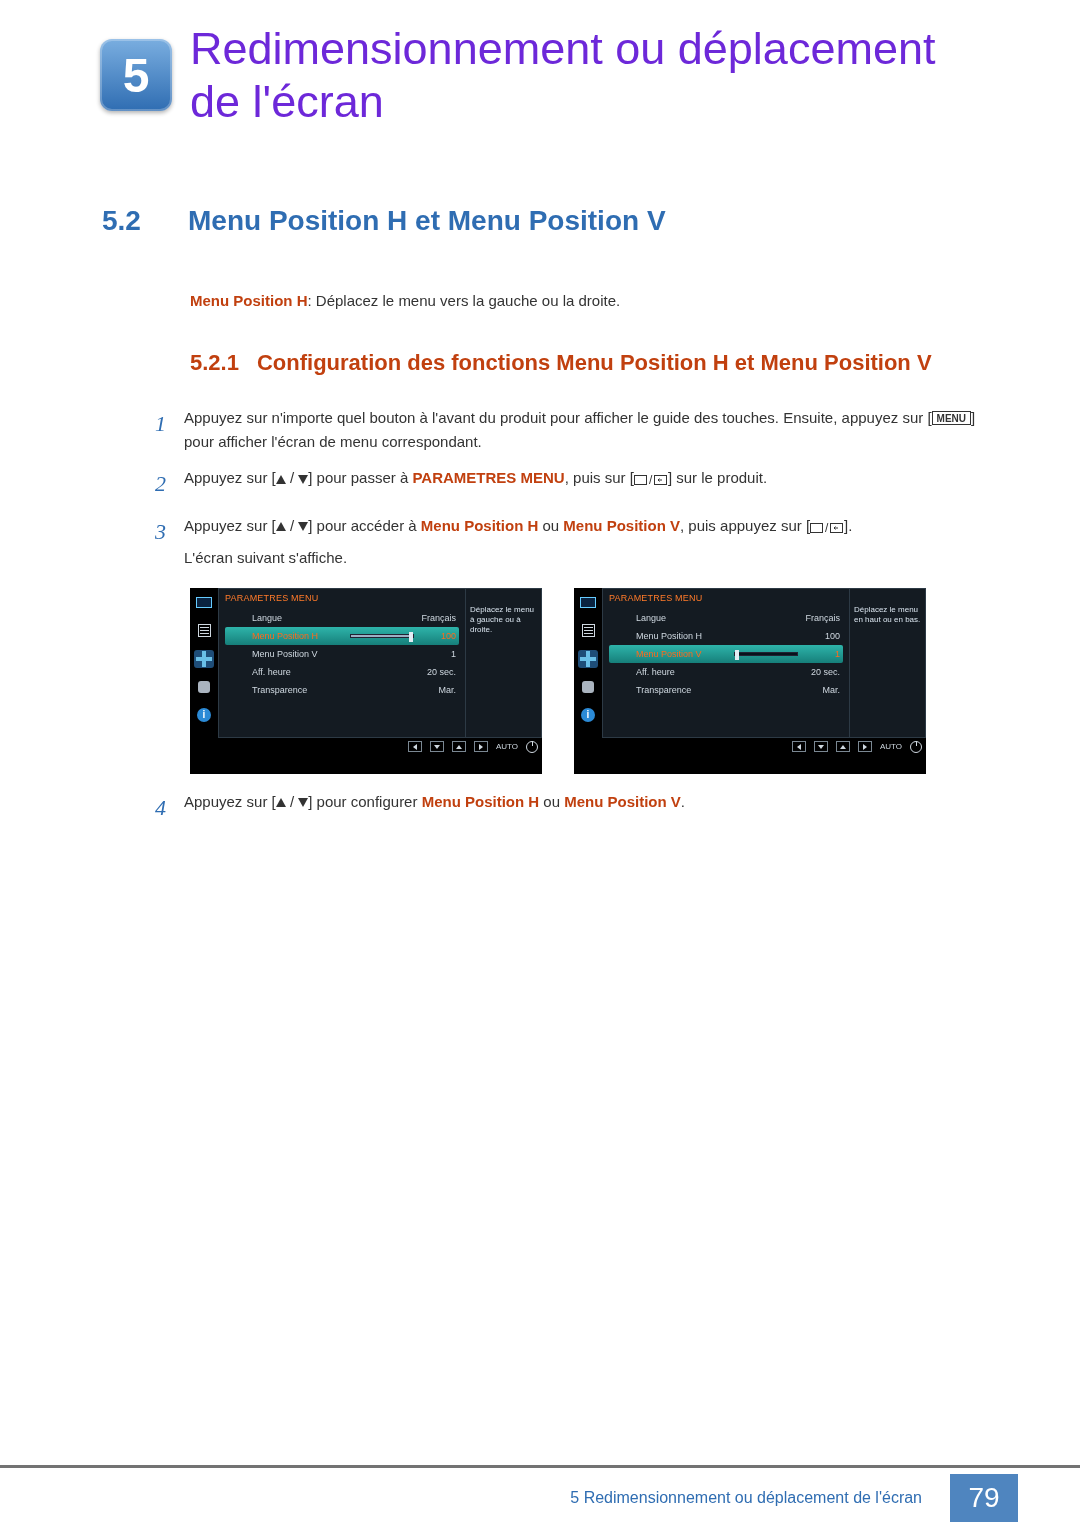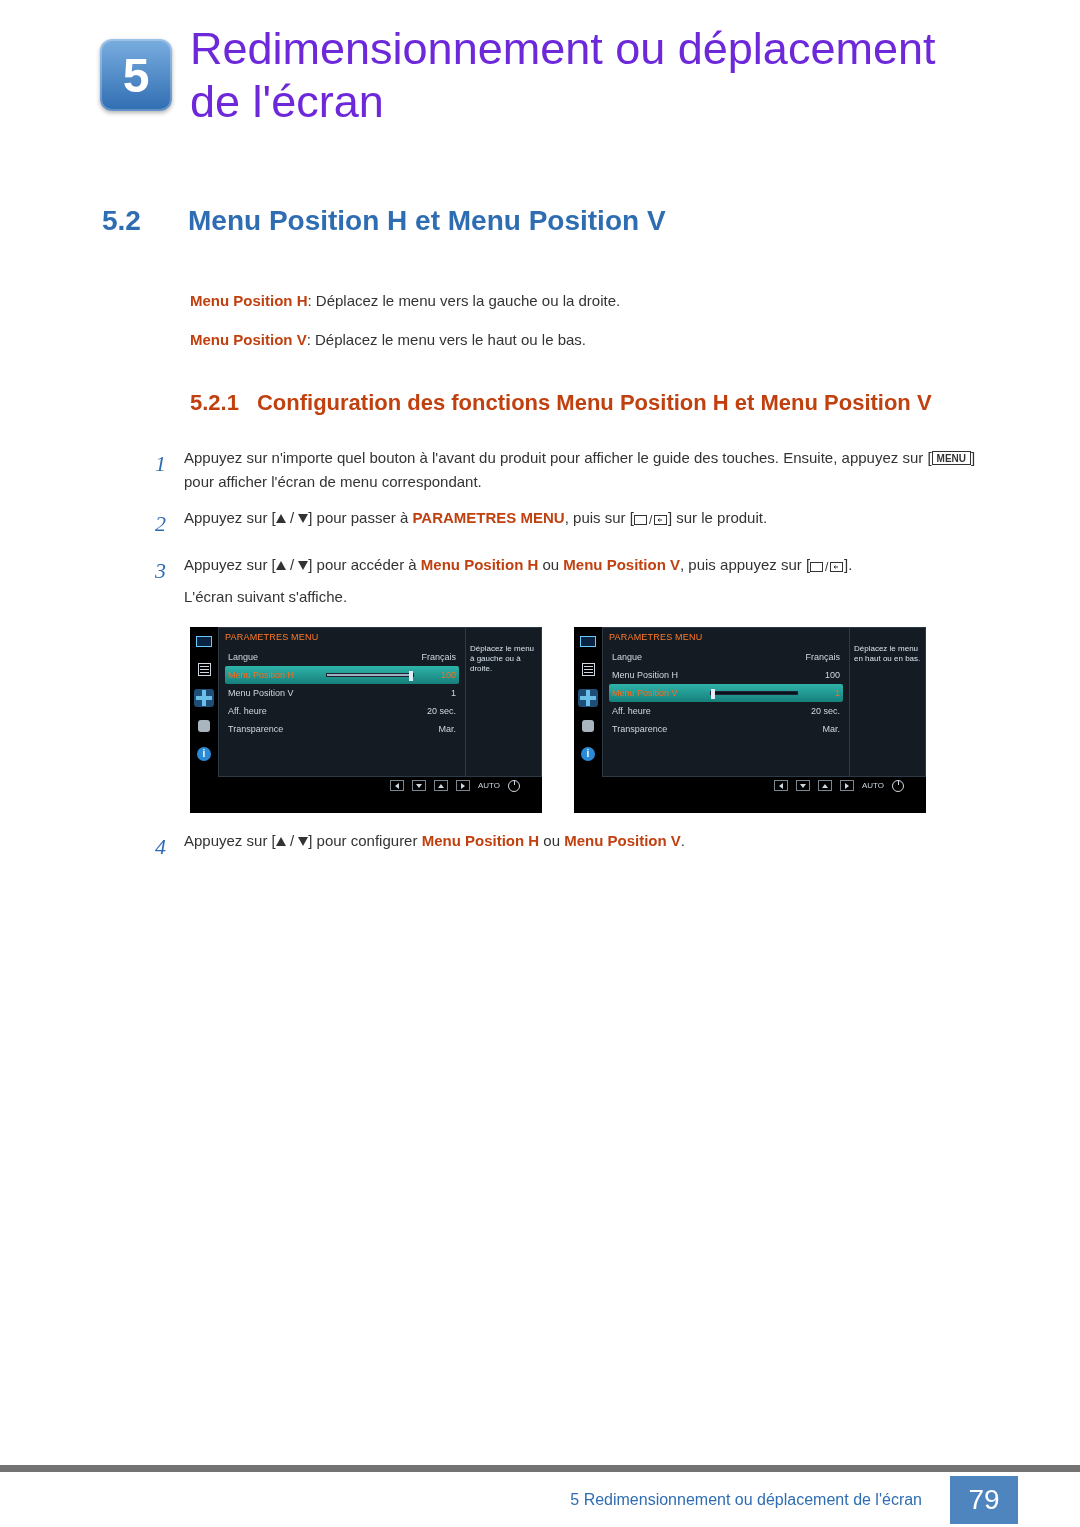--- a/index.html
+++ b/index.html
@@ -113,43 +113,43 @@
     background:#141b22;
     height:150px;
     display:flex;
   }
   .osd-main { flex:1; padding:4px 6px 4px 6px; }
   .osd-right { width:76px; border-left:1px solid #2d3a45; padding:16px 4px; font-size:8px; color:#d8e3ed; line-height:1.25;}
   .osd-title { color:#ff7a2a; font-size:9px; margin-bottom:6px; letter-spacing:.2px;}
   .osd-row { display:flex; align-items:center; height:18px; padding:0 3px; gap:6px; border-radius:2px;}
   .osd-row.sel { background:linear-gradient(#2eb4aa,#167f7a); color:#ff7a2a; }
   .osd-row.sel .rlabel{color:#ff6a1c;}
-  .rlabel { flex:0 0 92px; color:#cfd8e0;}
+  .rlabel { flex:0 0 92px; color:#cfd8e0;margin-left:24px;}
   .rbar { flex:1; height:4px; background:#07131c; position:relative; border:1px solid #223; }
   .rbar .fill { position:absolute; left:0; top:0; bottom:0; background:#9db1c5; }
   .rbar .knob { position:absolute; top:-3px; width:4px; height:10px; background:#e3ecf4; }
   .rval { flex:0 0 36px; text-align:right; color:#cfd8e0;}
   .osd-footer {
-    height:18px; margin-left:28px; display:flex; justify-content:flex-end; align-items:center; gap:8px; padding-right:22px;
+    height:18px; margin-left:28px; display:flex; justify-content:flex-end; align-items:center; gap:8px; padding-right:4px;
   }
   .fbtn { width:14px;height:11px;border:1px solid #7a8792; display:flex;align-items:center;justify-content:center;}
   .fbtn .tri { width:0;height:0;border-top:3px solid transparent;border-bottom:3px solid transparent;}
   .fbtn .tri.l{border-right:4px solid #cfd8e0;}
   .fbtn .tri.r{border-left:4px solid #cfd8e0;}
   .fbtn .tri.u{border-left:3px solid transparent;border-right:3px solid transparent;border-bottom:4px solid #cfd8e0;border-top:none;}
   .fbtn .tri.d{border-left:3px solid transparent;border-right:3px solid transparent;border-top:4px solid #cfd8e0;border-bottom:none;}
   .auto-label{font-size:8px;color:#cfd8e0;}
   .pwr{width:12px;height:12px;border:1px solid #cfd8e0;border-radius:50%;position:relative;}
   .pwr::after{content:"";position:absolute;left:5px;top:-1px;width:1px;height:5px;background:#cfd8e0;}
 
   
   .page-footer {
     position: absolute;
     left: 0; right: 0; bottom: 0;
-    border-top: 7px solid #737373;
+    border-top: 3px solid #737373;
     display: flex;
     justify-content: flex-end;
     align-items: center;
     height: 62px;
   }
   .footer-text {
     color: #2f6db2;
     font-size: 16px;
     margin-right: 0;
   }
@@ -173,23 +173,20 @@
 </div>
 
 <div class="section">
   <div class="section-heading">
     <span class="section-num">5.2</span>
     <span>Menu Position H et Menu Position V</span>
   </div>
 
   <p class="body-text">
     <span class="red">Menu Position H</span><span>: Déplacez le menu vers la gauche ou la droite.</span>
-  </p>
-  <p class="body-text">
-    <span class="red">Menu Position V</span><span>: Déplacez le menu vers le haut ou le bas.</span>
   </p>
 
   <div class="subsection-heading">
     <span class="ssnum">5.2.1</span><span>Configuration des fonctions Menu Position H et Menu Position V</span>
   </div>
 
   <div class="steps">
 
     <div class="step">
       <div class="num">1</div>

